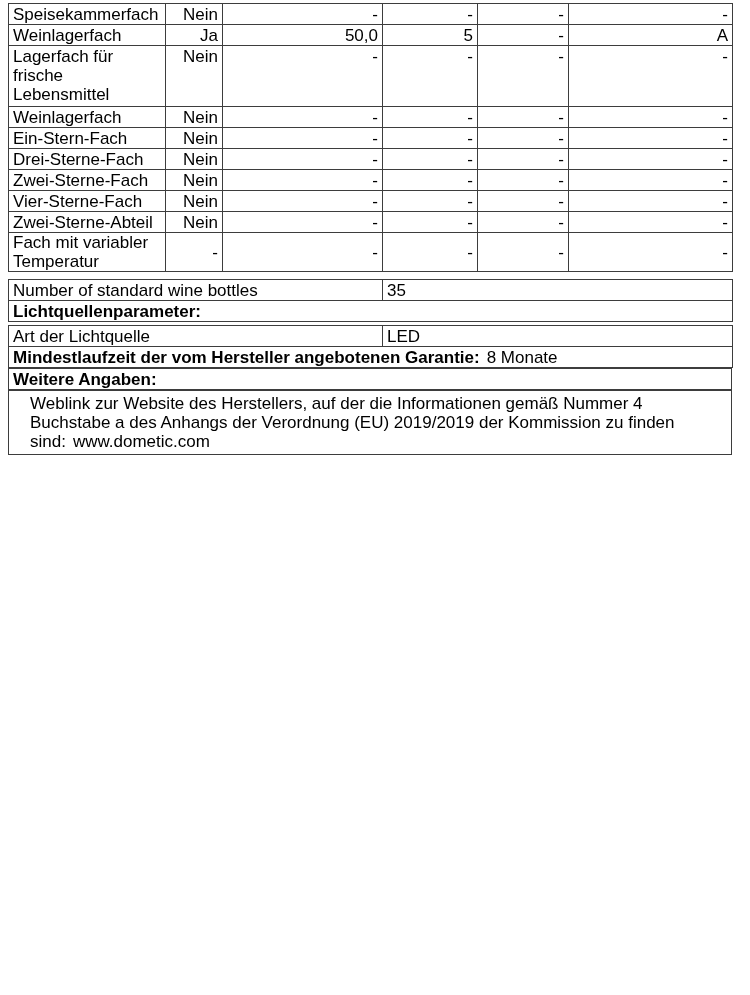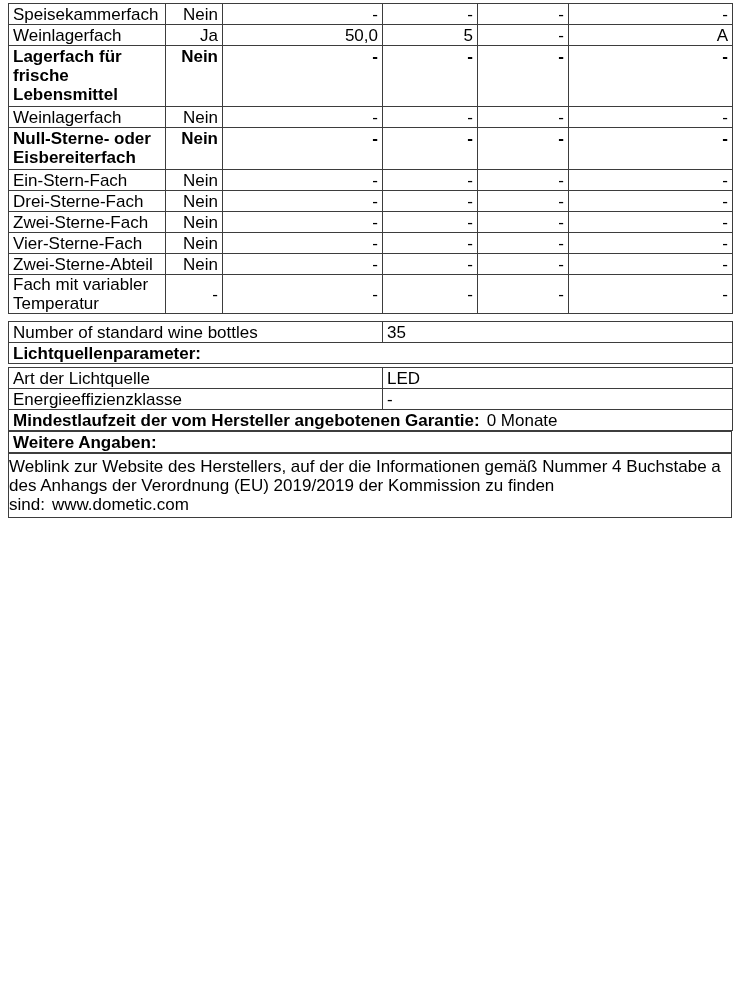--- a/index.html
+++ b/index.html
@@ -20,28 +20,28 @@
     font-size: 17px;
     line-height: 19px;
   }
   .tbl td {
     border: 1px solid #3d3d3d;
     padding: 0 4px;
     height: 21px;
     vertical-align: middle;
     overflow: hidden;
   }
-  tr.va-top td { vertical-align: top; padding-top: 1px; padding-bottom: 2px; font-weight: bold; }
+  tr.va-top td { vertical-align: top; padding-top: 1px; padding-bottom: 2px; }
   tr.va-mid td { vertical-align: middle; }
   .ctr { text-align: right; }
   .b { font-weight: 700; }
   .mt7 { margin-top: 7px; }
   .mt9 { margin-top: 3px; }
   .mt6 { }
-  .wrapcell { padding: 3px 0 !important; height: auto; }
+  .wrapcell { padding: 3px 21px !important; height: auto; }
   .val-gap { margin-left: 7px; }
   .footer {
     position: absolute;
     top: 1029px; right: 18px;
     font-size: 11.5px;
     line-height: 14px;
     color: #000;
   }
 </style>
 </head>
@@ -84,28 +84,20 @@
         <td class="ctr">-</td>
       </tr>
       <tr>
         <td>Weinlagerfach</td>
         <td class="ctr">Nein</td>
         <td class="ctr">-</td>
         <td class="ctr">-</td>
         <td class="ctr">-</td>
         <td class="ctr">-</td>
       </tr>
-      <tr class="va-top">
-        <td>Null-Sterne- oder Eisbereiterfach</td>
-        <td class="ctr">Nein</td>
-        <td class="ctr">-</td>
-        <td class="ctr">-</td>
-        <td class="ctr">-</td>
-        <td class="ctr">-</td>
-      </tr>
       <tr>
         <td>Ein-Stern-Fach</td>
         <td class="ctr">Nein</td>
         <td class="ctr">-</td>
         <td class="ctr">-</td>
         <td class="ctr">-</td>
         <td class="ctr">-</td>
       </tr>
       <tr>
         <td>Drei-Sterne-Fach</td>
@@ -170,26 +162,22 @@
     <colgroup>
         <col style="width:374px">
         <col style="width:350px">
       </colgroup>
     <tbody>
       <tr>
         <td>Art der Lichtquelle</td>
         <td>LED</td>
       </tr>
       <tr>
-        <td>Energieeffizienzklasse</td>
-        <td>-</td>
-      </tr>
-      <tr>
         <td colspan="2">
-          <span class="b">Mindestlaufzeit der vom Hersteller angebotenen Garantie:</span><span class="val-gap">0 Monate</span>
+          <span class="b">Mindestlaufzeit der vom Hersteller angebotenen Garantie:</span><span class="val-gap">8 Monate</span>
         </td>
       </tr>
     </tbody>
   </table>
 
   <table class="tbl mt6">
     <tbody>
       <tr>
         <td class="b">Weitere Angaben:</td>
       </tr>

